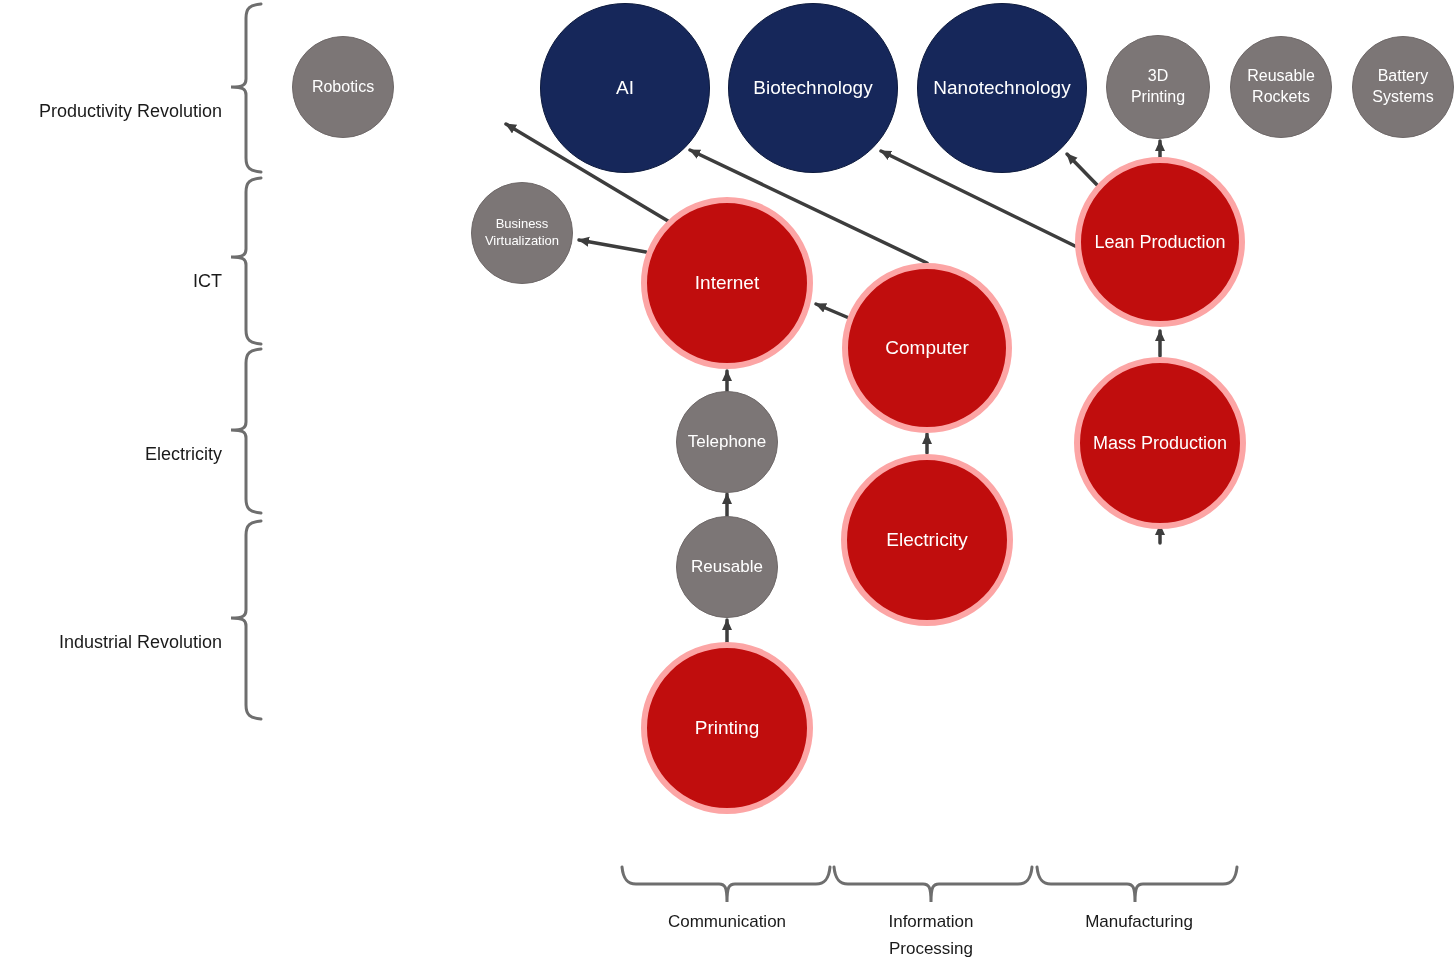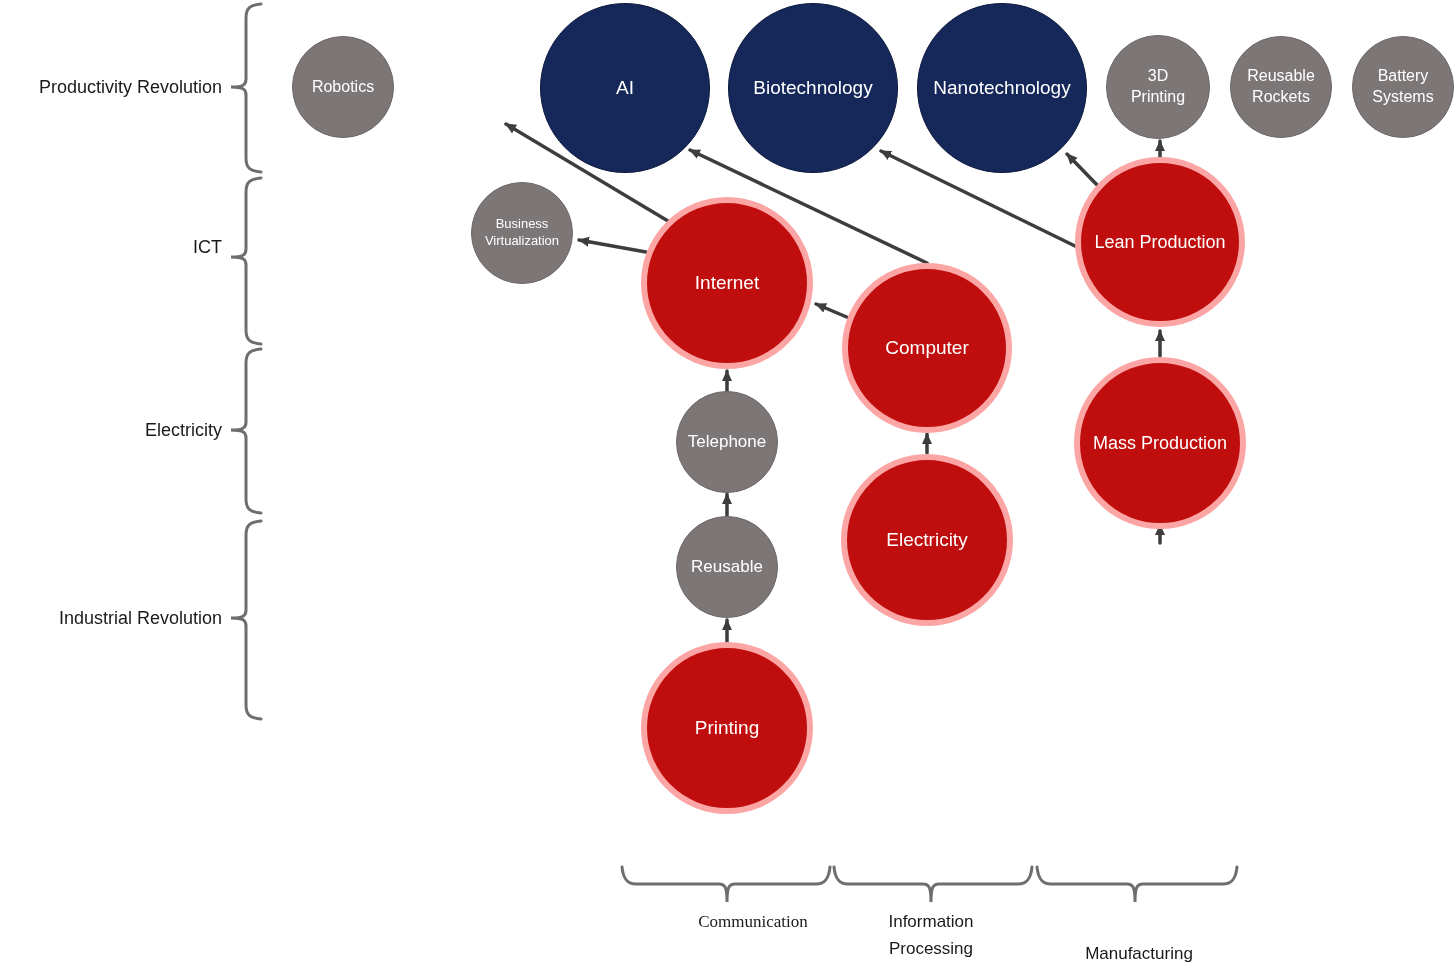--- a/index.html
+++ b/index.html
@@ -34,20 +34,21 @@
   .node.core{background:var(--red);border:6px solid #fca5a5;font-size:19px;}
   .node.core.mfg{font-size:18px;}
   .node.support{background:var(--gray);border:1px solid #6e6868;font-size:17px;}
   .node.small{font-size:16px;line-height:1.3;}
   .node.tiny{font-size:13px;line-height:1.3;padding:0 10px;}
   .era-label{
     position:absolute;left:0;width:222px;
     text-align:right;
     font-size:18px;color:var(--text-dark);
     line-height:22px;
+    margin-top:24px;
   }
   .sector-label{
     position:absolute;
     text-align:center;
     font-size:17px;color:var(--text-dark);
     line-height:27px;
   }
 </style>
 </head>
 <body>
@@ -85,21 +86,21 @@
       <line x1="668" y1="221" x2="506" y2="124" marker-end="url(#arrowhead)"></line>
       <line x1="849" y1="318" x2="816" y2="304" marker-end="url(#arrowhead)"></line>
       <line x1="927" y1="263" x2="690" y2="150" marker-end="url(#arrowhead)"></line>
       <line x1="1075" y1="246" x2="881" y2="151" marker-end="url(#arrowhead)"></line>
       <line x1="1102" y1="190" x2="1067" y2="154" marker-end="url(#arrowhead)"></line>
       <line x1="1160" y1="158" x2="1160" y2="141" marker-end="url(#arrowhead)"></line>
     </g>
   </svg>
 
   <div class="era-label" style="top:76px;">Productivity Revolution</div>
-  <div class="era-label" style="top:236px;">ICT</div>
+  <div class="era-label" style="top:246px;">ICT</div>
   <div class="era-label" style="top:419px;">Electricity</div>
   <div class="era-label" style="top:607px;">Industrial Revolution</div>
 
   <div class="node support small" style="left:292px;top:36px;width:102px;height:102px;">Robotics</div>
   <div class="node major" style="left:540px;top:3px;width:170px;height:170px;">AI</div>
   <div class="node major" style="left:728px;top:3px;width:170px;height:170px;">Biotechnology</div>
   <div class="node major" style="left:917px;top:3px;width:170px;height:170px;">Nanotechnology</div>
   <div class="node support small" style="left:1106px;top:35px;width:104px;height:104px;">3D Printing</div>
   <div class="node support small" style="left:1230px;top:36px;width:102px;height:102px;">Reusable Rockets</div>
   <div class="node support small" style="left:1352px;top:36px;width:102px;height:102px;">Battery Systems</div>
@@ -109,17 +110,17 @@
   <div class="node core mfg" style="left:1075px;top:157px;width:170px;height:170px;">Lean Production</div>
   <div class="node core" style="left:842px;top:263px;width:170px;height:170px;">Computer</div>
 
   <div class="node support" style="left:676px;top:391px;width:102px;height:102px;">Telephone</div>
   <div class="node core mfg" style="left:1074px;top:357px;width:172px;height:172px;">Mass Production</div>
   <div class="node core" style="left:841px;top:454px;width:172px;height:172px;">Electricity</div>
 
   <div class="node support" style="left:676px;top:516px;width:102px;height:102px;">Reusable</div>
   <div class="node core" style="left:641px;top:642px;width:172px;height:172px;">Printing</div>
 
-  <div class="sector-label" style="left:643px;top:908px;width:220px;font-family:Liberation Serif, serif;">Communication</div>
+  <div class="sector-label" style="left:617px;top:908px;width:220px;">Communication</div>
   <div class="sector-label" style="left:861px;top:908px;width:140px;">Information Processing</div>
-  <div class="sector-label" style="left:1029px;top:908px;width:220px;margin-top:32px;">Manufacturing</div>
+  <div class="sector-label" style="left:1029px;top:908px;width:220px;">Manufacturing</div>
 
 </div>
 
 </body></html>

